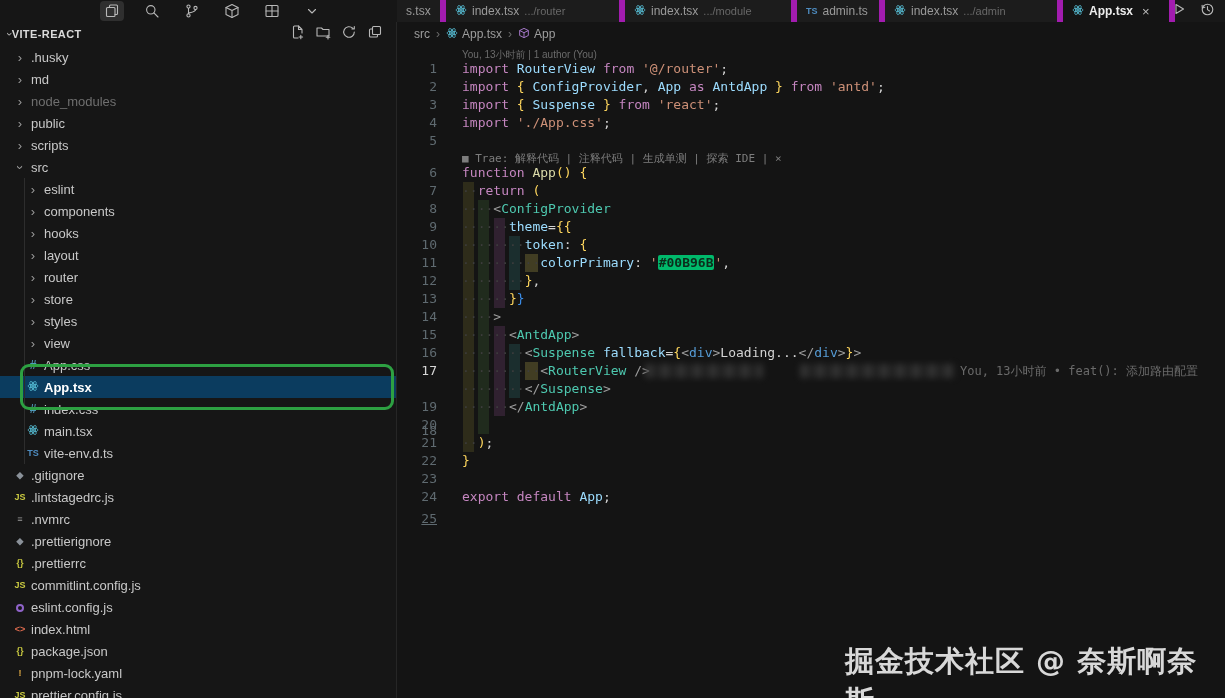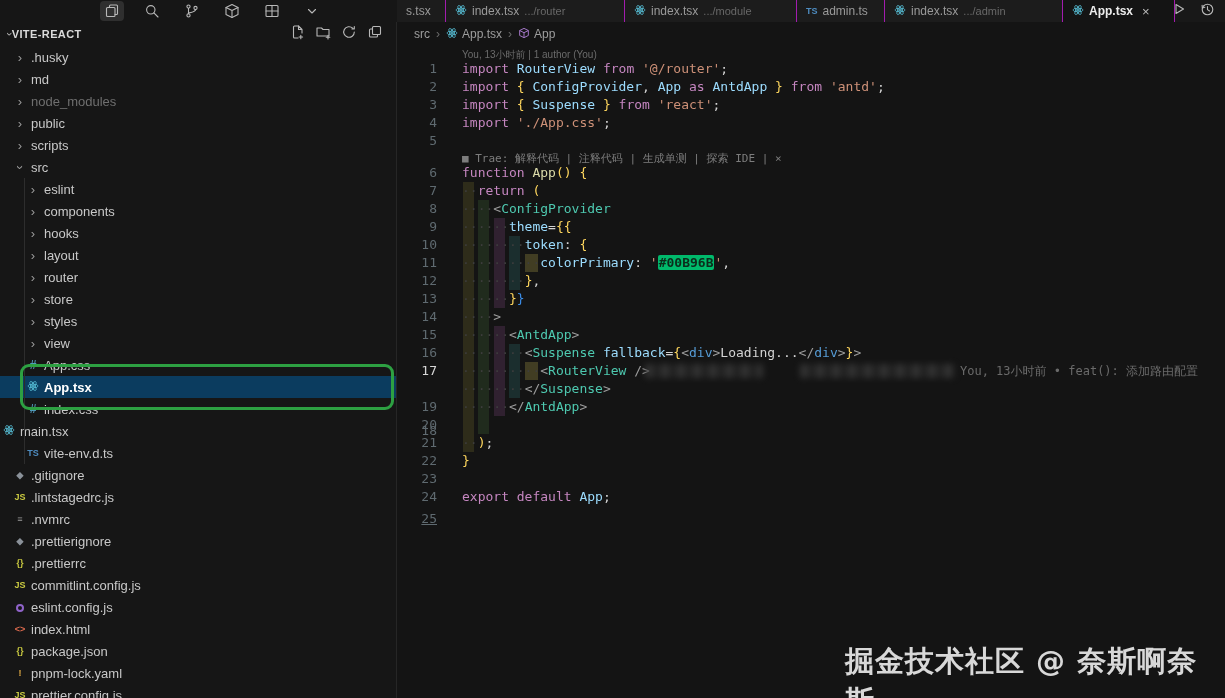--- a/index.html
+++ b/index.html
@@ -11,21 +11,21 @@
   }
   
   #topbar { position:absolute; left:0; top:0; width:1225px; height:22px; background:#181818; }
   #topbar-left { position:absolute; left:0; top:0; width:397px; height:22px; background:#161616; }
   #activity-bar { position:absolute; left:100px; top:0; height:22px; display:flex; align-items:center; gap:16px; }
   .act-icon { width:24px; height:20px; display:flex; align-items:center; justify-content:center; border-radius:4px; cursor:pointer; }
   .act-icon.active { background:#2f2f2f; }
   .act-icon svg { display:block; }
   
   #tab-bar { position:absolute; left:397px; top:0; right:48px; height:22px; display:flex; background:#181818; overflow:hidden; }
-  .tab { position:relative; height:22px; display:flex; align-items:center; gap:5px; padding:0 9px; background:#1c1c1c; border-right:1px solid #a21caf; font-size:12px; color:#9a9a9a; cursor:pointer; white-space:nowrap; overflow:hidden; flex:none; }
+  .tab { position:relative; height:22px; display:flex; align-items:center; gap:5px; padding:0 9px; background:#1c1c1c; border-right:6px solid #a21caf; font-size:12px; color:#9a9a9a; cursor:pointer; white-space:nowrap; overflow:hidden; flex:none; }
   .tab.active { background:#141414; color:#ececec; font-weight:700; }
   .tab .suffix { font-size:11px; color:#686868; font-weight:400; }
   .tab .close { margin-left:4px; font-size:13px; color:#bdbdbd; font-weight:400; cursor:pointer; }
   #editor-actions { position:absolute; right:2px; top:0; height:22px; display:flex; align-items:center; gap:8px; padding-right:6px; }
   .ed-act { width:20px; height:20px; display:flex; align-items:center; justify-content:center; cursor:pointer; }
   
   #sidebar { position:absolute; left:0; top:22px; width:397px; height:676px; background:#161616; border-right:1px solid #262626; overflow:hidden; }
   #explorer-header { position:absolute; left:0; top:0; width:100%; height:24px; display:flex; align-items:center; }
   #explorer-chevron { margin-left:8px; color:#b0b0b0; font-size:11px; transform:rotate(90deg); display:inline-block; cursor:pointer; }
   #explorer-title { font-size:11px; font-weight:700; letter-spacing:.4px; color:#dadada; }
@@ -333,21 +333,21 @@
               </svg></span>
           </span>
           <span class="t-label">App.tsx</span>
         </div>
         <div class="tree-row" style="padding-left: 24px;">
           <span class="t-glyph">
             <span class="mini" style="color: rgb(81, 154, 186); font-size: 12px;">#</span>
           </span>
           <span class="t-label">index.css</span>
         </div>
-        <div class="tree-row" style="">
+        <div class="tree-row" style="padding-left: 24px;">
           <span class="t-glyph">
             <span><svg width="12" height="12" viewBox="0 0 16 16">
                 <g fill="none" stroke="#58c4dc" stroke-width="1">
                   <ellipse cx="8" cy="8" rx="6.8" ry="2.5"></ellipse>
                   <ellipse cx="8" cy="8" rx="6.8" ry="2.5" transform="rotate(60 8 8)"></ellipse>
                   <ellipse cx="8" cy="8" rx="6.8" ry="2.5" transform="rotate(120 8 8)"></ellipse>
                 </g>
                 <circle cx="8" cy="8" r="1.3" fill="#58c4dc"></circle>
               </svg></span>
           </span>

